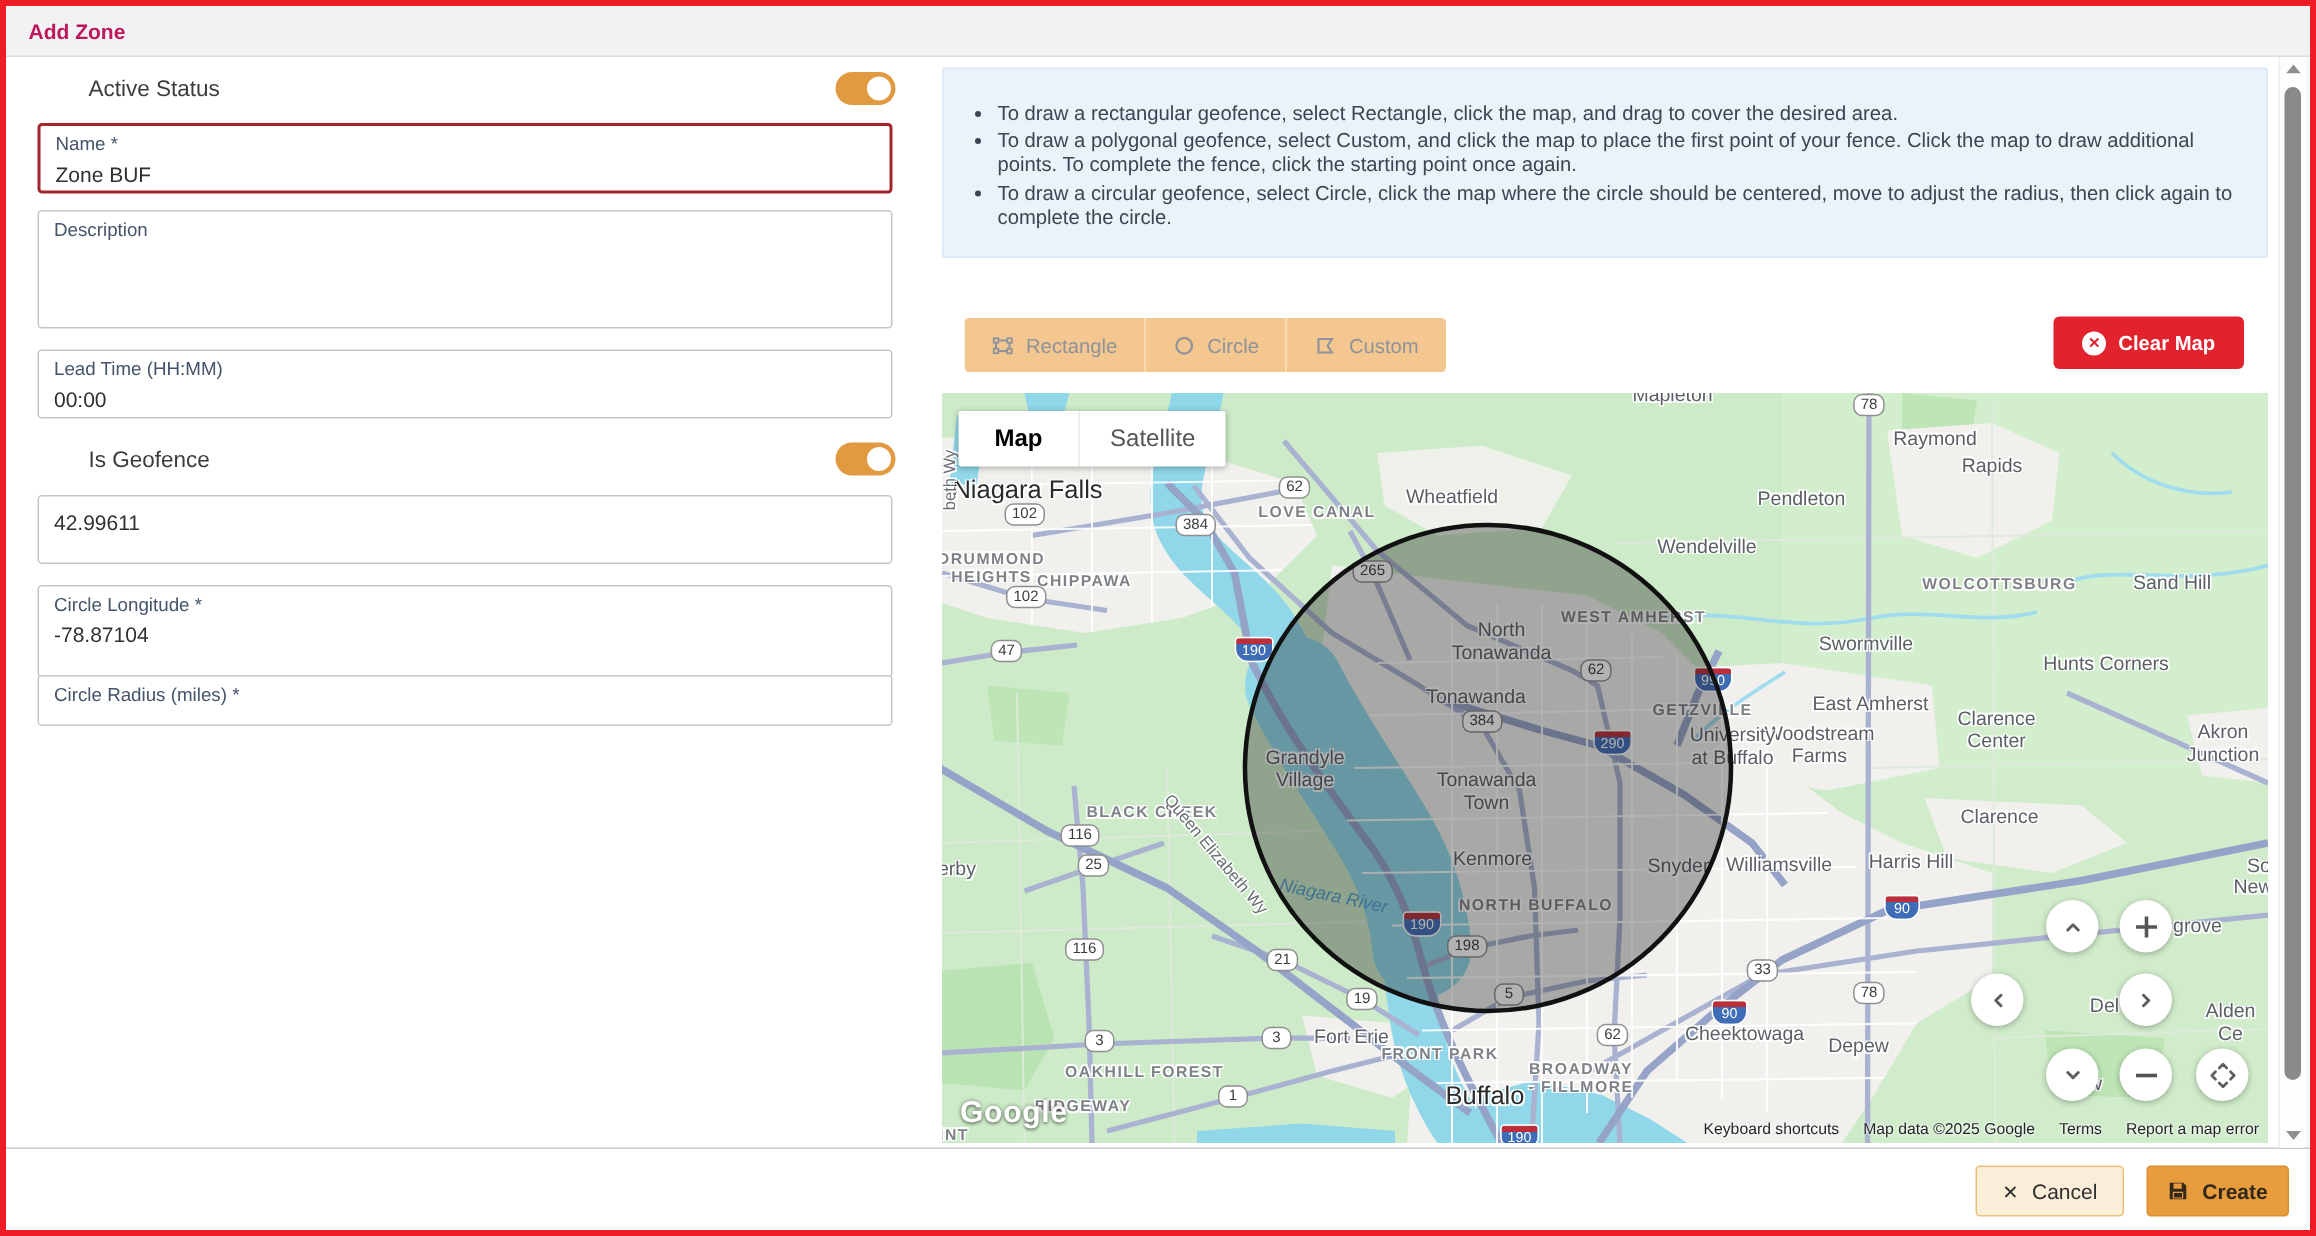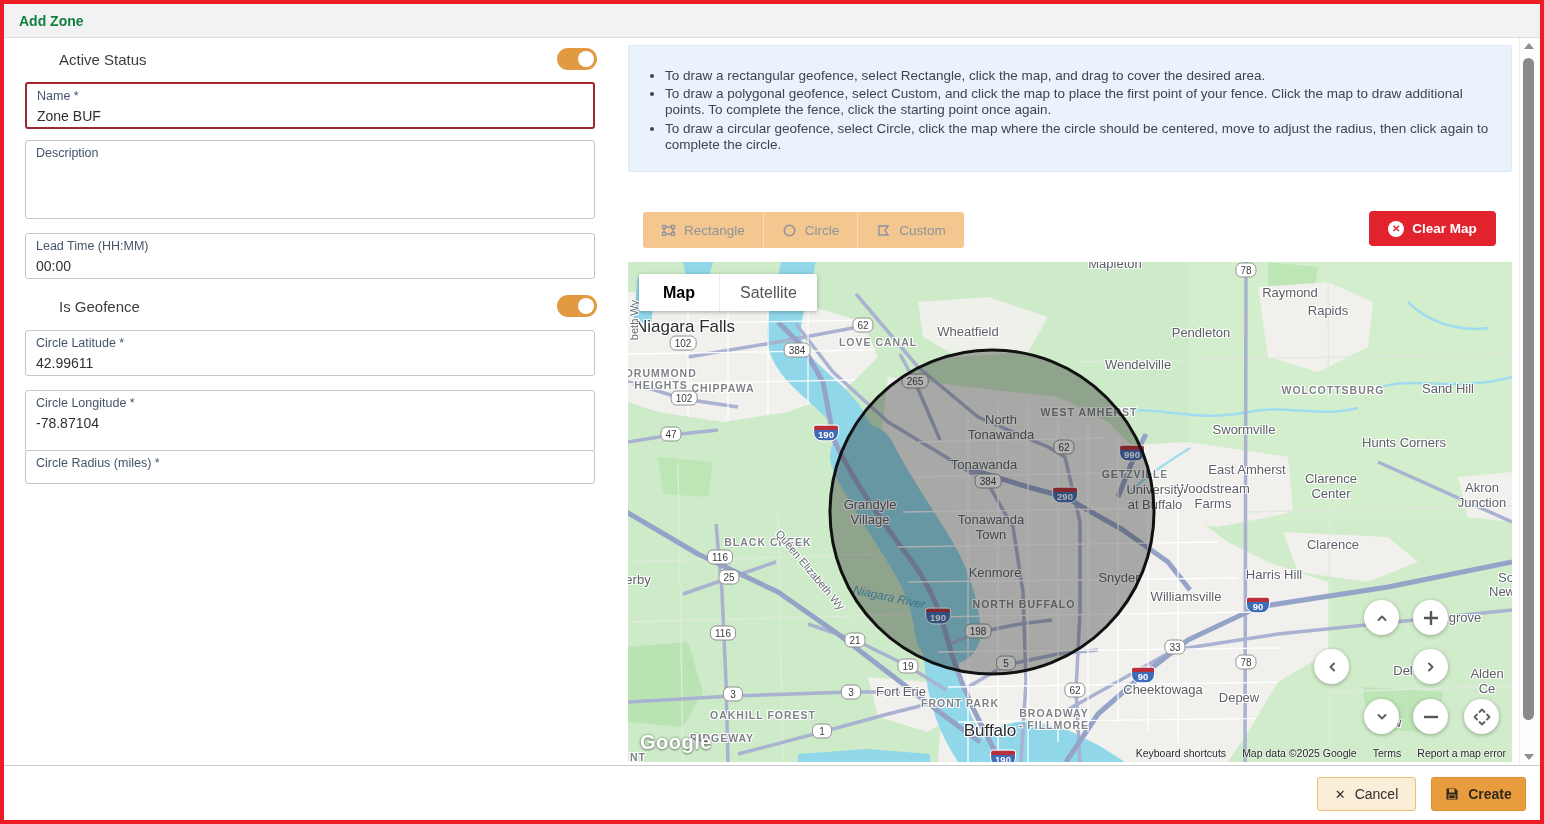--- a/index.html
+++ b/index.html
@@ -8,21 +8,21 @@
     width:1544px; height:824px; position:relative;
     font-family:"Liberation Sans", sans-serif; background:#fff; overflow:hidden;
   }
   .dialog {
     position:absolute; inset:0; border:4px solid #ee1c25; background:#fff; overflow:hidden;
   }
   
   .hdr {
     position:absolute; left:0; top:0; right:0; height:34px;
     background:#f2f2f5; border-bottom:1px solid #dcdce2;
-    font-size:14px; font-weight:bold; color:#15803d;
+    font-size:14px; font-weight:bold; color:#be185d;
     display:flex; align-items:center; padding-left:15px;
   }
   
   .trow { position:absolute; left:21px; width:572px; display:flex; align-items:center; justify-content:space-between; }
   .trow .tlabel { font-size:15px; color:#3d3d40;margin-left:34px; }
   .toggle { width:40px; height:22px; border-radius:11px; background:#e29a41; position:relative; cursor:pointer; }
   .toggle .knob { position:absolute; right:3px; top:3px; width:16px; height:16px; border-radius:50%; background:#fff; }
   .field { position:absolute; left:21px; width:570px; background:#fff; border:1px solid #c6c6c6; border-radius:3px; padding:5px 10px 4px; }
   .field .flabel { font-size:12.5px; color:#44546a; line-height:15px; }
   .field .fvalue { font-size:14px; color:#303030; line-height:20px; margin-top:2px; }
@@ -60,21 +60,21 @@
   .overlay { position:absolute; left:0; top:0; z-index:3; pointer-events:none; }
   .mlabel { position:absolute; transform:translate(-50%,-50%); white-space:pre-line; text-align:center; line-height:1.15;
     text-shadow:-1px -1px 0 #fff,1px -1px 0 #fff,-1px 1px 0 #fff,1px 1px 0 #fff; }
   .mlabel.city { font-size:17px; color:#2b2b2b; font-weight:500; }
   .mlabel.town { font-size:13px; color:#5c6066; }
   .mlabel.hood { font-size:10.5px; color:#7e8286; letter-spacing:1px; font-weight:bold; }
   .mlabel.river { font-size:12px; font-style:italic; color:#54a0cf; text-shadow:none; }
   .mlabel.road { font-size:11px; color:#6b6f76; }
   .shield { position:absolute; transform:translate(-50%,-50%); display:inline-flex; align-items:center; justify-content:center; }
   .shield.us { background:#fff; border:1px solid #8f8f8f; border-radius:6px; font-size:10px; color:#3c3c3c; font-weight:500; padding:1px 4px; min-width:20px; height:15px; }
-  .shield.int { background:linear-gradient(#ba2f3a 0 4px, #3f6cb7 4px); color:#fff; border:1px solid #fff; border-radius:3px 3px 9px 9px; font-size:9.5px; font-weight:bold; padding:3px 4px 1px; min-width:24px; }
+  .shield.int { background:linear-gradient(#ba2f3a 0 4px, #3f6cb7 4px); color:#fff; border:1px solid #fff; border-radius:3px 3px 9px 9px; font-size:9.5px; font-weight:normal; padding:3px 4px 1px; min-width:24px;margin-left:10px; }
   .mtype { position:absolute; left:11px; top:12px; height:37px; z-index:4; display:flex; background:#fff; border-radius:2px; box-shadow:0 1px 4px rgba(0,0,0,.3); overflow:hidden; }
   .mtype .mt { display:flex; align-items:center; justify-content:center; font-size:16px; cursor:pointer; }
   .mt-map { width:80px; font-weight:bold; color:#000; }
   .mt-sat { width:98px; color:#565656; border-left:1px solid #ececec; }
   .glogo { position:absolute; left:12px; bottom:8px; z-index:4; font-size:20px; font-weight:bold; color:#fff; letter-spacing:.5px;
     text-shadow:0 0 3px rgba(0,0,0,.45), 0 1px 2px rgba(0,0,0,.3); cursor:pointer; }
   .attrib { position:absolute; right:6px; bottom:3px; z-index:4; display:flex; gap:16px; font-size:10.5px; color:#1f2124;
     text-shadow:0 0 2px #fff,0 0 2px #fff; }
   .attrib span { cursor:pointer; }
   .mctl { position:absolute; width:35px; height:35px; border-radius:50%; background:#fff; z-index:4;
@@ -129,21 +129,20 @@
   </div>
 
   <div class="trow" style="top:291px;">
     <span class="tlabel">Is Geofence</span>
     <div class="toggle">
         <div class="knob"></div>
       </div>
   </div>
 
   <div class="field f-lat">
-    <div class="flabel">Circle Latitude *</div>
     <div class="fvalue">42.99611</div>
   </div>
 
   <div class="field f-lon">
     <div class="flabel">Circle Longitude *</div>
     <div class="fvalue">-78.87104</div>
   </div>
 
   <div class="field f-rad">
     <div class="flabel">Circle Radius (miles) *</div>
@@ -320,21 +319,21 @@
 at Buffalo</div>
         <div class="mlabel town" style="left: 854px; top: 234px;">Akron
 Junction</div>
         <div class="mlabel town" style="left: 705px; top: 283px;">Clarence</div>
         <div class="mlabel town" style="left: 242px; top: 251px;">Grandyle
 Village</div>
         <div class="mlabel town" style="left: 363px; top: 266px;">Tonawanda
 Town</div>
         <div class="mlabel town" style="left: 367px; top: 311px;">Kenmore</div>
         <div class="mlabel town" style="left: 491px; top: 316px;">Snyder</div>
-        <div class="mlabel town" style="left: 558px; top: 315px; margin-top: 20px;">Williamsville</div>
+        <div class="mlabel town" style="left: 558px; top: 315px;">Williamsville</div>
         <div class="mlabel town" style="left: 646px; top: 313px;">Harris Hill</div>
         <div class="mlabel town" style="left: 535px; top: 428px;">Cheektowaga</div>
         <div class="mlabel town" style="left: 611px; top: 436px;">Depew</div>
         <div class="mlabel town" style="left: 273px; top: 430px;">Fort Erie</div>
         <div class="mlabel city" style="left: 362px; top: 469px;">Buffalo</div>
         <div class="mlabel town" style="left: 10px; top: 318px;">erby</div>
         <div class="mlabel town" style="left: 837px; top: 356px;">grove</div>
         <div class="mlabel town" style="left: 775px; top: 409px;">Del</div>
         <div class="mlabel town" style="left: 859px; top: 420px;">Alden Ce</div>
         <div class="mlabel town" style="left: 765px; top: 461px;">ow</div>

